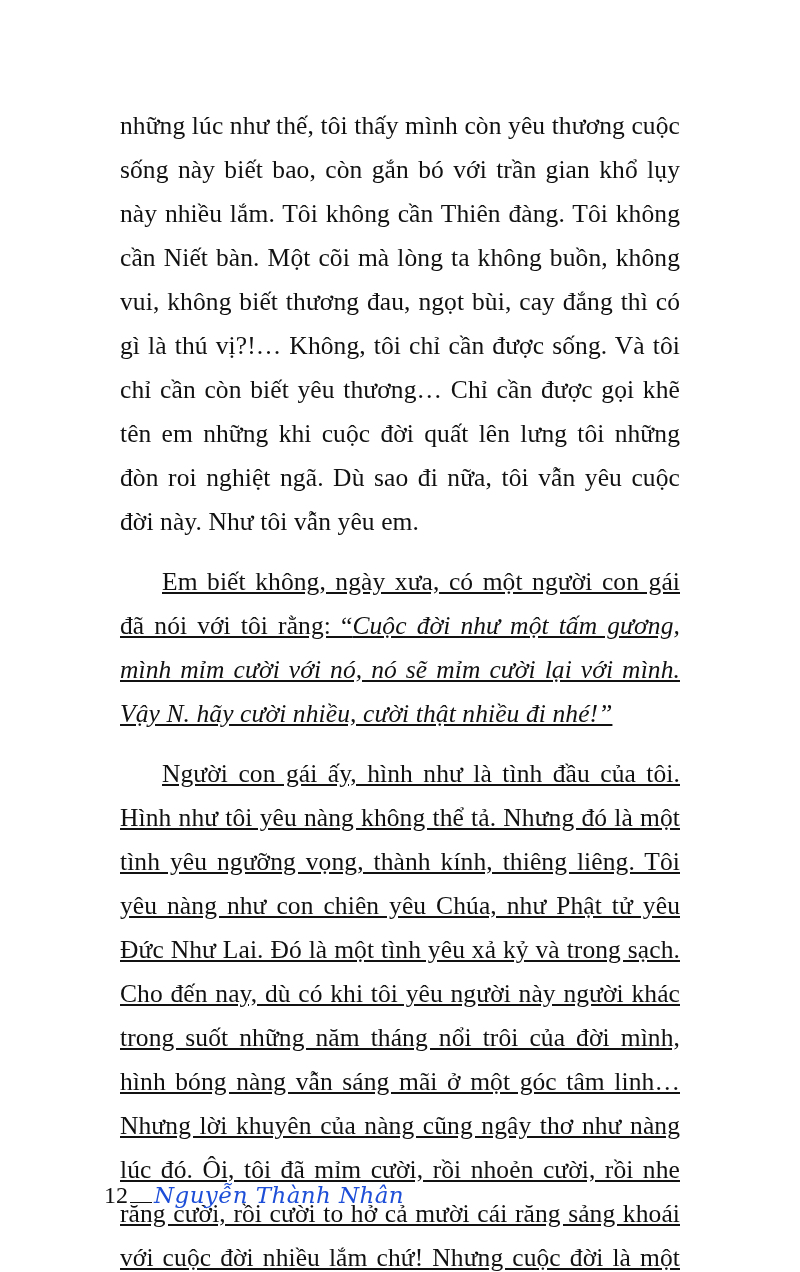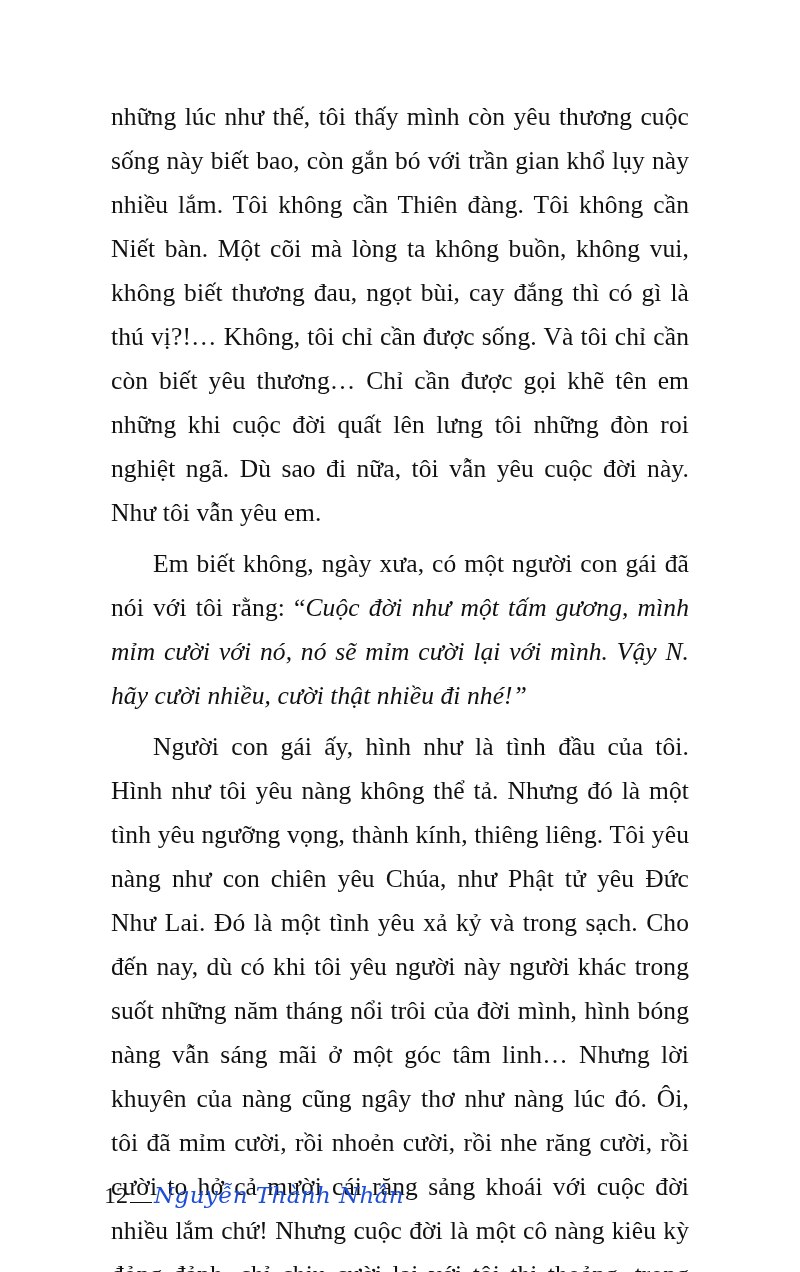--- a/index.html
+++ b/index.html
@@ -22,24 +22,25 @@
     padding: 88px 104px 0 104px;
   }
   .body-text {
     font-size: 25.5px;
     line-height: 44px;
     text-align: justify;
     text-justify: inter-word;
     letter-spacing: 0.1px;
   }
   .para {
-    margin: 7px;
+    margin: 16px;
   }
   .para + .para {
     margin-top: 2px;
+    text-decoration: underline;
   }
   .indent {
     text-indent: 42px;
   }
   .quote {
     font-style: italic;
   }
   .footer {
     position: absolute;
     left: 104px;

